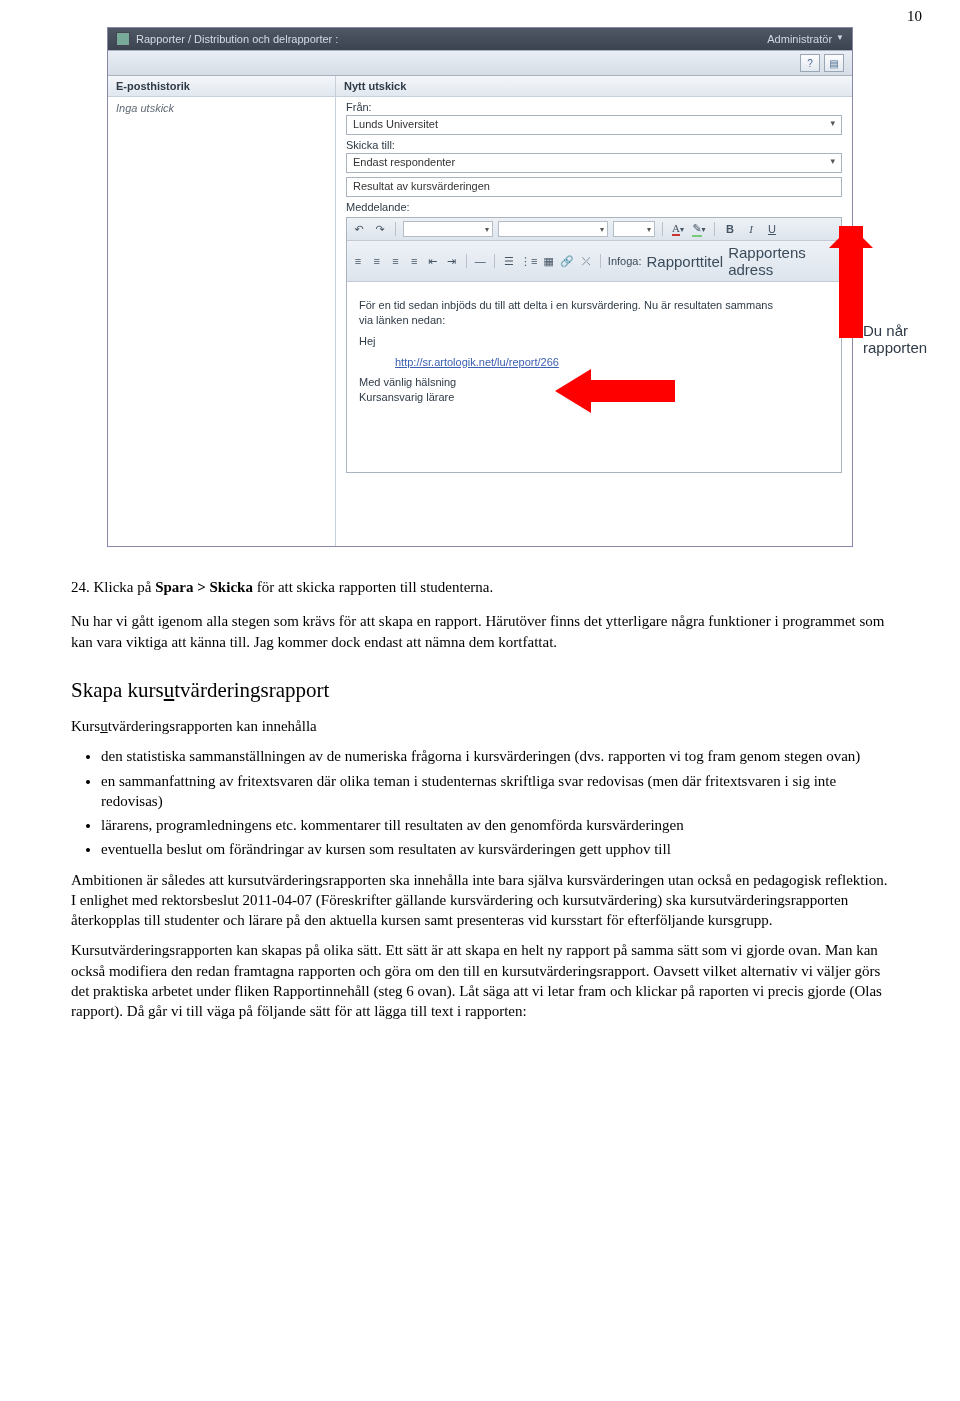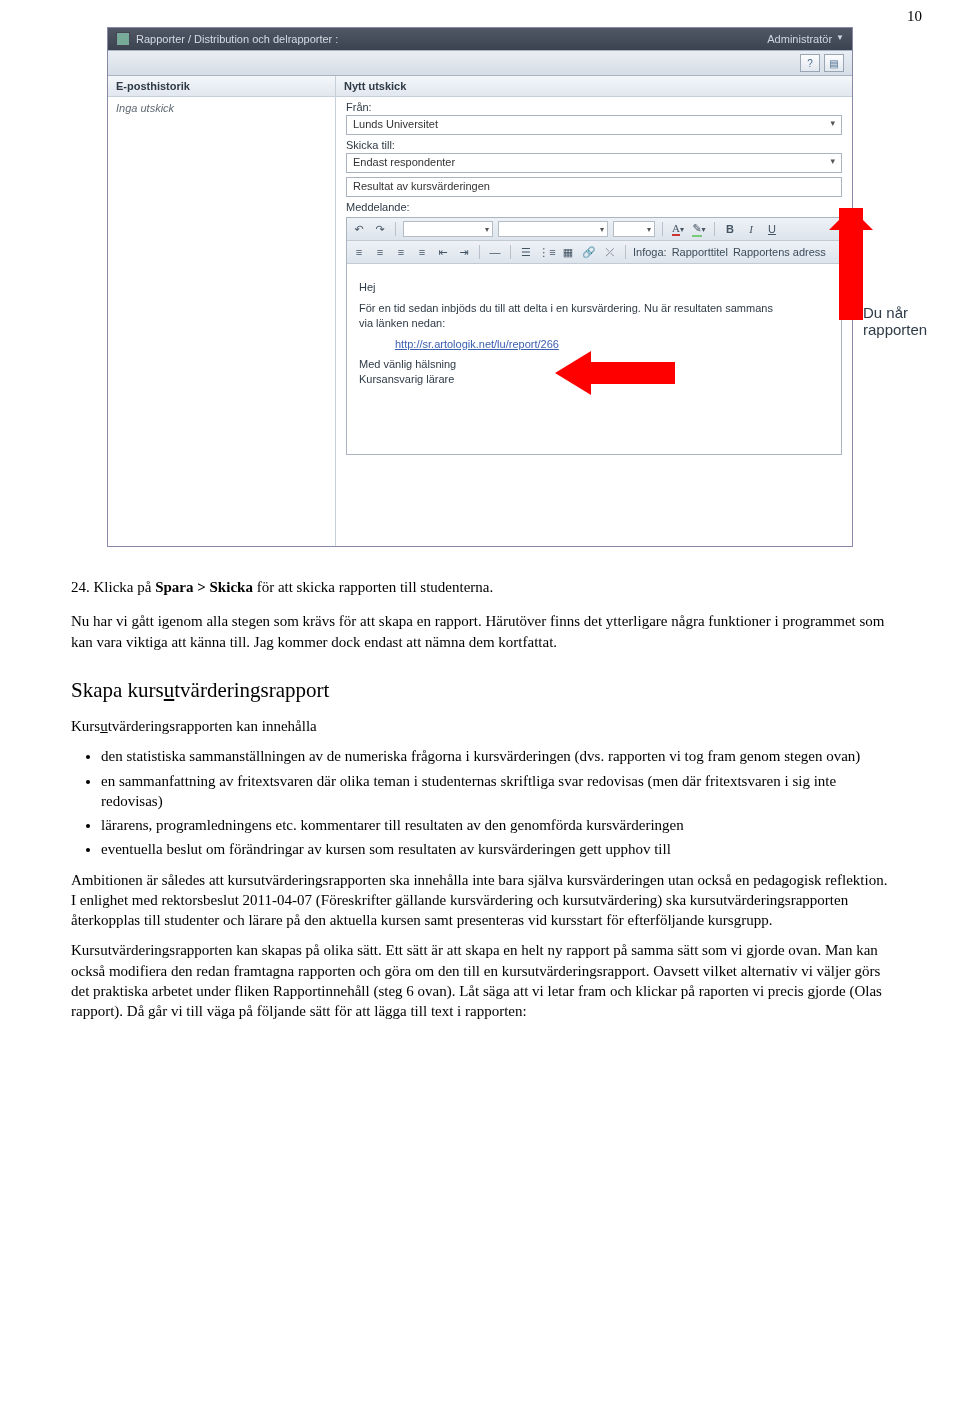--- a/index.html
+++ b/index.html
@@ -129,21 +129,21 @@
     height:16px;
     padding:0 3px;
     display:flex; align-items:center;
     font-size:10px;
     min-width:60px;
     justify-content: space-between;
     color:#444;
   }
   .tb-drop .caret { font-size:8px; color:#555; }
   .infoga-label { color:#3b4b5a; font-size:11px; }
-  .link-btn { color:#3b4b5a; font-size:11px; }
+  .link-btn { color:#3b4b5a; font-size:15px; }
   .editor-content {
     padding: 10px 12px;
     font-size: 11px;
     color: #2e3a46;
     position: relative;
     min-height: 190px;
   }
   .editor-content p { margin: 6px 0; line-height: 1.35; }
   .editor-content .link { color: #3b5fb0; text-decoration: underline; margin-left: 36px; }
   .red-arrow-left {
@@ -299,26 +299,26 @@
           <div class="tb-icon">🔗</div>
           <div class="tb-icon">⤫</div>
           <div class="tb-sep"></div>
           <span class="infoga-label">Infoga:</span>
           <span class="link-btn">Rapporttitel</span>
           <span class="link-btn">Rapportens adress</span>
         </div>
 
         <div class="rt-content-wrap">
         <div class="editor-content">
-          <p>Hej</p>
           <p>
             <span>För en tid sedan inbjöds du till att delta i en kursvärdering. Nu är resultaten sammans</span>
             <br>
             <span>via länken nedan:</span>
           </p>
+          <p>Hej</p>
           <p><span class="link">http://sr.artologik.net/lu/report/266</span></p>
           <p>
             <span>Med vänlig hälsning</span><br>
             <span>Kursansvarig lärare</span>
           </p>
 
           <div class="side-note">Du når rapporten</div>
 
           <svg class="red-arrow-left" viewBox="0 0 120 50">
             <polygon points="0,25 36,3 36,14 120,14 120,36 36,36 36,47" fill="#ff0000"></polygon>

